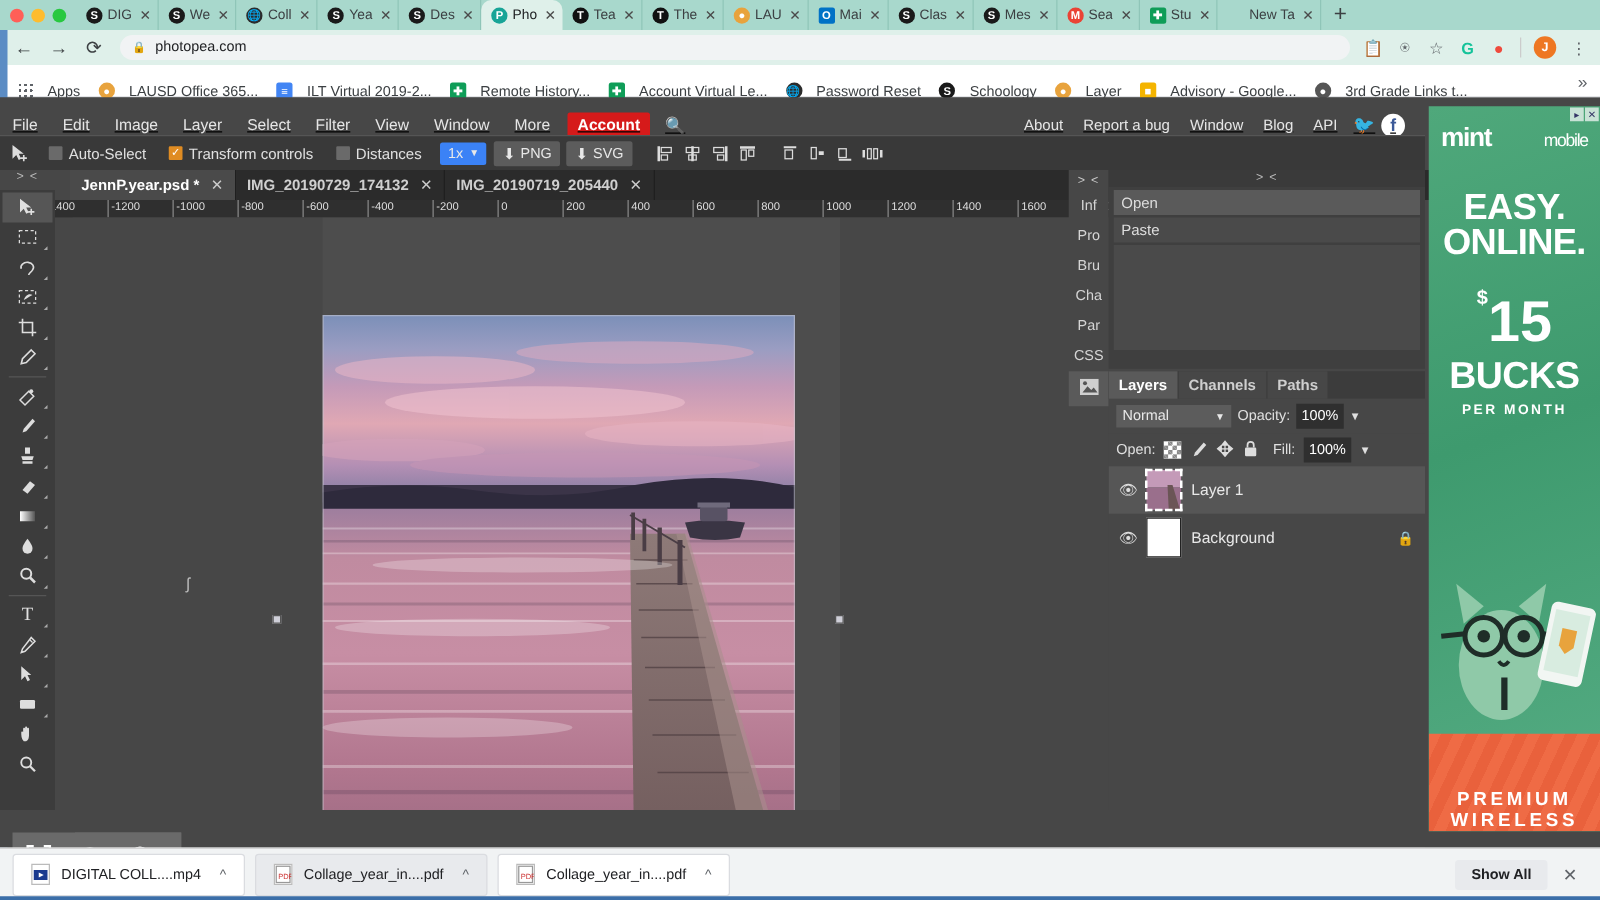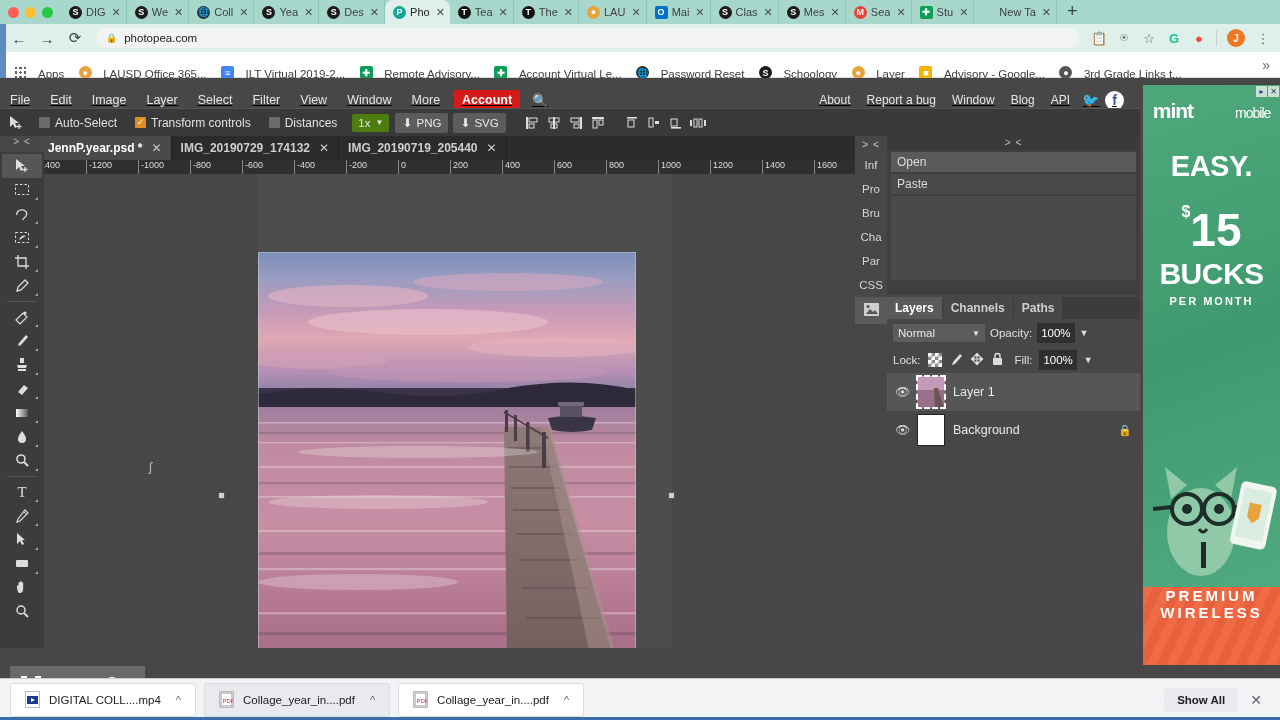--- a/index.html
+++ b/index.html
@@ -104,30 +104,30 @@
   .optbar { position:absolute; top:30px; left:0; width:1140px; height:28px;
      background:#393939; display:flex; align-items:center; gap:0;
      border-top:1px solid #555; }
   .opt-tool { width:30px;height:28px;display:flex;align-items:center;
     justify-content:center;color:#ddd;}
   .chk { display:flex; align-items:center; gap:5px; color:#e0e0e0;
      font-size:12px; padding:0 9px; }
   .cbox { width:11px;height:11px;background:#6a6a6a;border-radius:1px;flex:none;}
   .cbox.on { background:#e08c22; color:#fff; font-size:9px;
      display:flex;align-items:center;justify-content:center;line-height:1;}
-  .zoomsel { background:#4d7c0f; color:#e8e8e8; font-size:11.5px;
+  .zoomsel { background:#3b82f6; color:#e8e8e8; font-size:11.5px;
      padding:3px 6px; border-radius:2px; margin:0 6px; display:flex;
      align-items:center; gap:5px;}
   .expbtn { display:flex;align-items:center;gap:4px;color:#e8e8e8;
      font-size:11.5px; background:#5c5c5c; padding:3px 7px; border-radius:2px;
      margin-right:5px;}
   .alignico { width:22px;height:28px;display:flex;align-items:center;
      justify-content:center; }
 
-  .doctabs { position:absolute; top:58px; left:39px; width:1096px; height:24px;
+  .doctabs { position:absolute; top:58px; left:56px; width:1096px; height:24px;
      background:#2b2b2b; display:flex; align-items:center; }
   .dtab { height:24px; display:flex; align-items:center; gap:9px;
      padding:0 9px; color:#cfcfcf; font-size:12px; font-weight:bold;
      border-right:1px solid #1f1f1f; white-space:nowrap; overflow:hidden;}
   .dtab.active { background:#4a4a4a; color:#fff; }
   .dtab .dclose { font-weight:normal; font-size:12px; color:#ccc;}
   .dtab .dname { max-width:140px; overflow:hidden; text-overflow:clip; }
 
   .leftcollapse { position:absolute; top:58px; left:0; width:44px; height:16px;
      background:#474747; color:#bbb; font-size:10px; text-align:center;
@@ -221,21 +221,21 @@
   .adlogo b{font-weight:bold;} .adlogo span{font-size:14px;font-weight:normal;margin-left:42px;}
   .adh { color:#fff; text-align:center; font-weight:bold; line-height:0.95;
      font-size:29px; letter-spacing:-0.5px; }
   .adprice { color:#fff; text-align:center; font-weight:bold; }
   .adbucks { color:#fff; text-align:center; font-weight:bold; font-size:30px;
      letter-spacing:-0.5px;}
   .admonth { color:#fff; text-align:center; font-weight:bold; font-size:11px;
      letter-spacing:2px; margin-top:4px;}
   .adfoot { position:absolute; bottom:0; left:0; width:137px; height:78px;
      background:repeating-linear-gradient(115deg,#ef6b45 0 9px,#e9613c 9px 18px);
-     display:flex;flex-direction:column;align-items:center;justify-content:flex-start;}
+     display:flex;flex-direction:column;align-items:center;justify-content:flex-end;}
   .adfoot div { color:#fff; font-weight:bold; font-size:15px; letter-spacing:3px;}
 
   
   .vidoverlay { position:absolute; left:10px; top:588px; width:205px; height:82px;}
   .vrow1 { position:absolute; top:0; left:0; width:135px; height:40px;
      background:#6a6a6a; display:flex; }
   .vrow1b { position:absolute; top:0; left:50px; width:85px; height:40px;
      background:#6a6a6a;}
   .vrow2 { position:absolute; top:40px; left:0; width:205px; height:42px;
      background:#5e5e5e; display:flex; align-items:center;}
@@ -419,21 +419,21 @@
         <div class="bm">
           <span class="bmico">
             <span class="favcircle" style="background: rgb(66, 133, 244); border-radius: 2px;">≡</span>
           </span>
           <span>ILT Virtual 2019-2...</span>
         </div>
         <div class="bm">
           <span class="bmico">
             <span class="favcircle" style="background: rgb(15, 157, 88); border-radius: 2px;">✚</span>
           </span>
-          <span>Remote Advisory...</span>
+          <span>Remote History...</span>
         </div>
         <div class="bm">
           <span class="bmico">
             <span class="favcircle" style="background: rgb(15, 157, 88); border-radius: 2px;">✚</span>
           </span>
           <span>Account Virtual Le...</span>
         </div>
         <div class="bm">
           <span class="bmico">
             <span class="favcircle" style="background: rgb(43, 43, 43);">🌐</span>
@@ -908,21 +908,21 @@
         <div class="blendsel">
           <span>Normal</span>
           <span style="font-size:8px;">▼</span>
         </div>
         <span class="lbl">Opacity:</span>
         <span class="numbox">100%</span>
         <span class="lbl" style="font-size:9px;">▼</span>
       </div>
 
       <div class="lockrow">
-        <span>Lock:</span>
+        <span>Open:</span>
         <span class="checker"></span>
         <span><svg width="14" height="14">
               <path d="M11 2 l2 2 -7 8 -3 1 1 -3z" fill="#ddd"></path>
             </svg></span>
         <span><svg width="14" height="14">
               <path d="M7 1 l2.5 3h-5z M7 13 l2.5-3h-5z M1 7 l3-2.5v5z M13 7 l-3-2.5v5z M2 7h10 M7 2v10" stroke="#ddd" fill="#ddd" stroke-width="1"></path>
             </svg></span>
         <span><svg width="13" height="14">
               <rect x="2" y="6" width="9" height="7" rx="1" fill="#ddd"></rect>
               <path d="M4 6 V4 a2.5 2.5 0 0 1 5 0 V6" fill="none" stroke="#ddd" stroke-width="1.4"></path>
@@ -1011,20 +1011,21 @@
 
   <div class="ad">
     <div class="adchoice">
       <div>▸</div>
       <div>✕</div>
     </div>
     <div class="adlogo">
       <b>mint</b><span>mobile</span>
     </div>
     <div class="adh" style="margin-top:30px;">EASY.</div>
+    <div class="adh">ONLINE.</div>
     <div class="adprice" style="margin-top:22px;">
       <span style="font-size:16px;vertical-align:top;">$</span><span style="font-size:46px;">15</span>
     </div>
     <div class="adbucks">BUCKS</div>
     <div class="admonth">PER MONTH</div>
     <svg width="137" height="150" style="position:absolute;bottom:78px;left:0;">
       <ellipse cx="58" cy="95" rx="34" ry="44" fill="#8fc9a8"></ellipse>
       <path d="M28 62 L22 30 L44 48z" fill="#8fc9a8"></path>
       <path d="M88 62 L94 30 L72 48z" fill="#8fc9a8"></path>
       <circle cx="44" cy="72" r="15" fill="none" stroke="#1f2d28" stroke-width="4"></circle>

